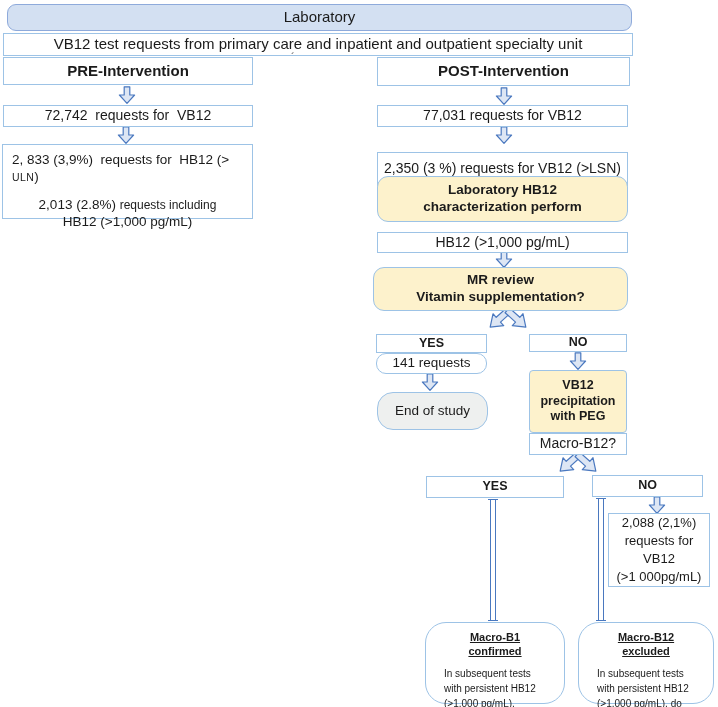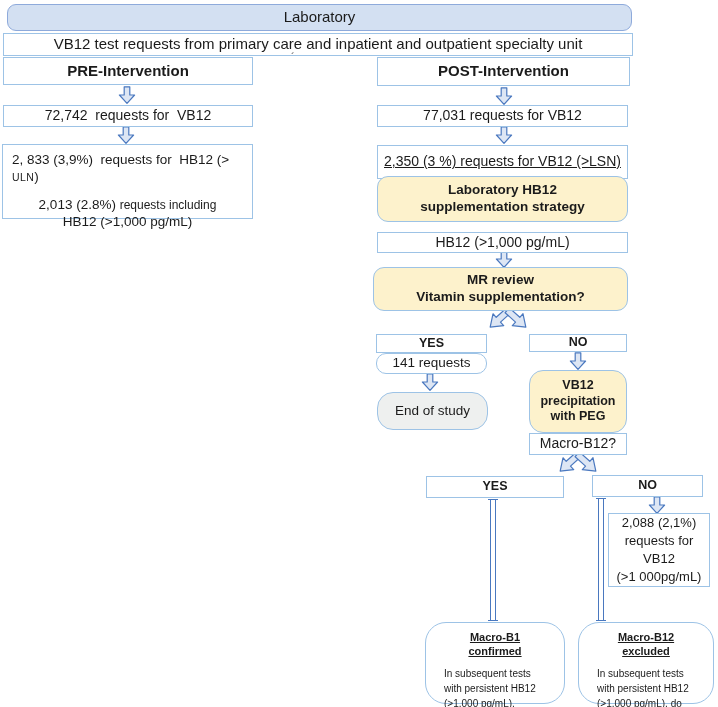--- a/index.html
+++ b/index.html
@@ -19,21 +19,21 @@
     position:absolute;box-sizing:border-box;background:#ffffff;
     border:1.6px solid var(--border);
     display:flex;flex-direction:column;align-items:center;justify-content:center;
     text-align:center;font-size:14px;line-height:1.25;z-index:2;
   }
   .box span{white-space:pre-wrap;}
   .hdr{background:var(--hdrfill);border:1.5px solid #8eaadb;border-radius:9px;font-size:15px;}
   .subtitle{font-size:15px;}
   .coltitle{font-weight:bold;font-size:15px;}
   .yellow{background:var(--yellow);font-weight:bold;border-radius:11px;font-size:13.5px;}
-  .yellow.square{border-radius:14px;font-size:12.5px;}
+  .yellow.square{border-radius:4px;font-size:12.5px;}
   .gray{background:var(--gray);font-size:13.5px;border-radius:16px;}
   .yn{font-weight:bold;font-size:12.5px;}
   .small-caps{font-size:10.5px;letter-spacing:.4px;}
   .detail{align-items:stretch;justify-content:flex-start;padding:7px 9px;font-size:13.5px;}
   .detail .l1{text-align:left;}
   .detail .l2{margin-top:11px;text-align:center;}
   .detail .l2 .incl{font-size:12px;}
   .detail .l3{text-align:center;}
   .result{font-size:13px;line-height:1.4;}
   .endbox{padding:6px;}
@@ -87,27 +87,27 @@
     </div>
     <div class="l3">
       <span>HB12 (&gt;1,000 pg/mL)</span>
     </div>
   </div>
 
   <div class="box" style="left:377px;top:105px;width:251px;height:22px;">
     <span>77,031 requests for VB12</span>
   </div>
 
-  <div class="box" style="left:377px;top:145px;width:251px;height:34px;text-decoration:underline;">
+  <div class="box" style="left:377px;top:152px;width:251px;height:34px;">
     <span>2,350 (3 %) requests for VB12 (&gt;LSN)</span>
   </div>
 
   <div class="box yellow" style="left:377px;top:176px;width:251px;height:46px;">
     <span>Laboratory HB12</span>
-    <span>supplementation strategy</span>
+    <span>characterization perform</span>
   </div>
 
   <div class="box" style="left:377px;top:232px;width:251px;height:21px;">
     <span>HB12 (&gt;1,000 pg/mL)</span>
   </div>
 
   <div class="box yellow" style="left:373px;top:267px;width:255px;height:44px;align-items:center;">
     <span>MR review</span>
     <span>Vitamin supplementation?</span>
   </div>

